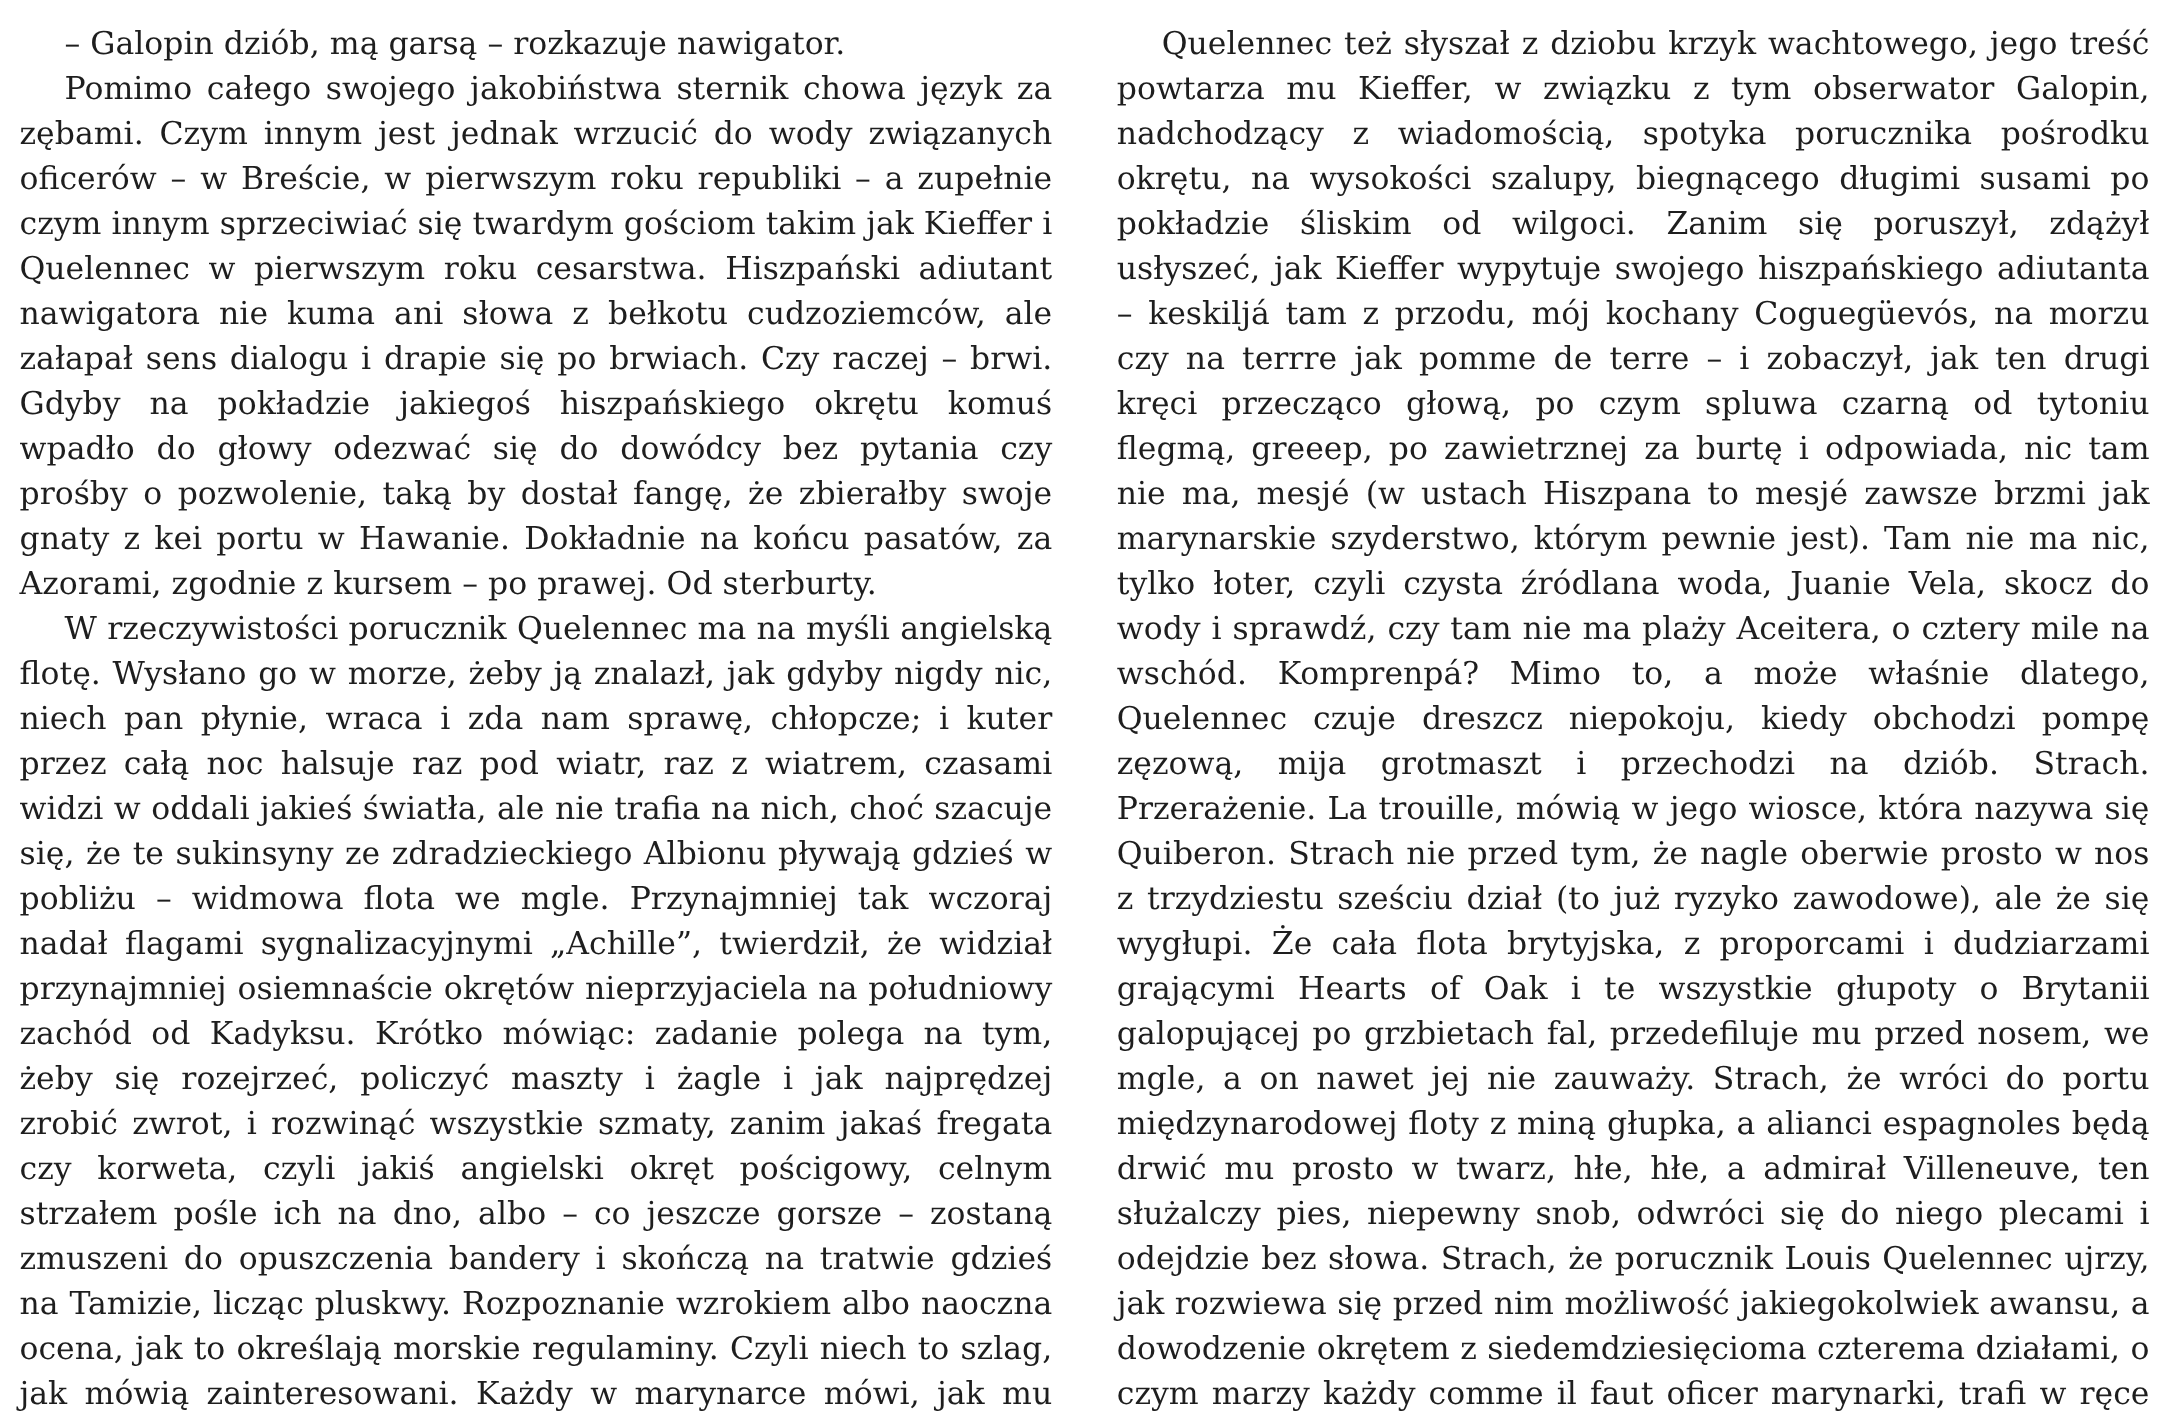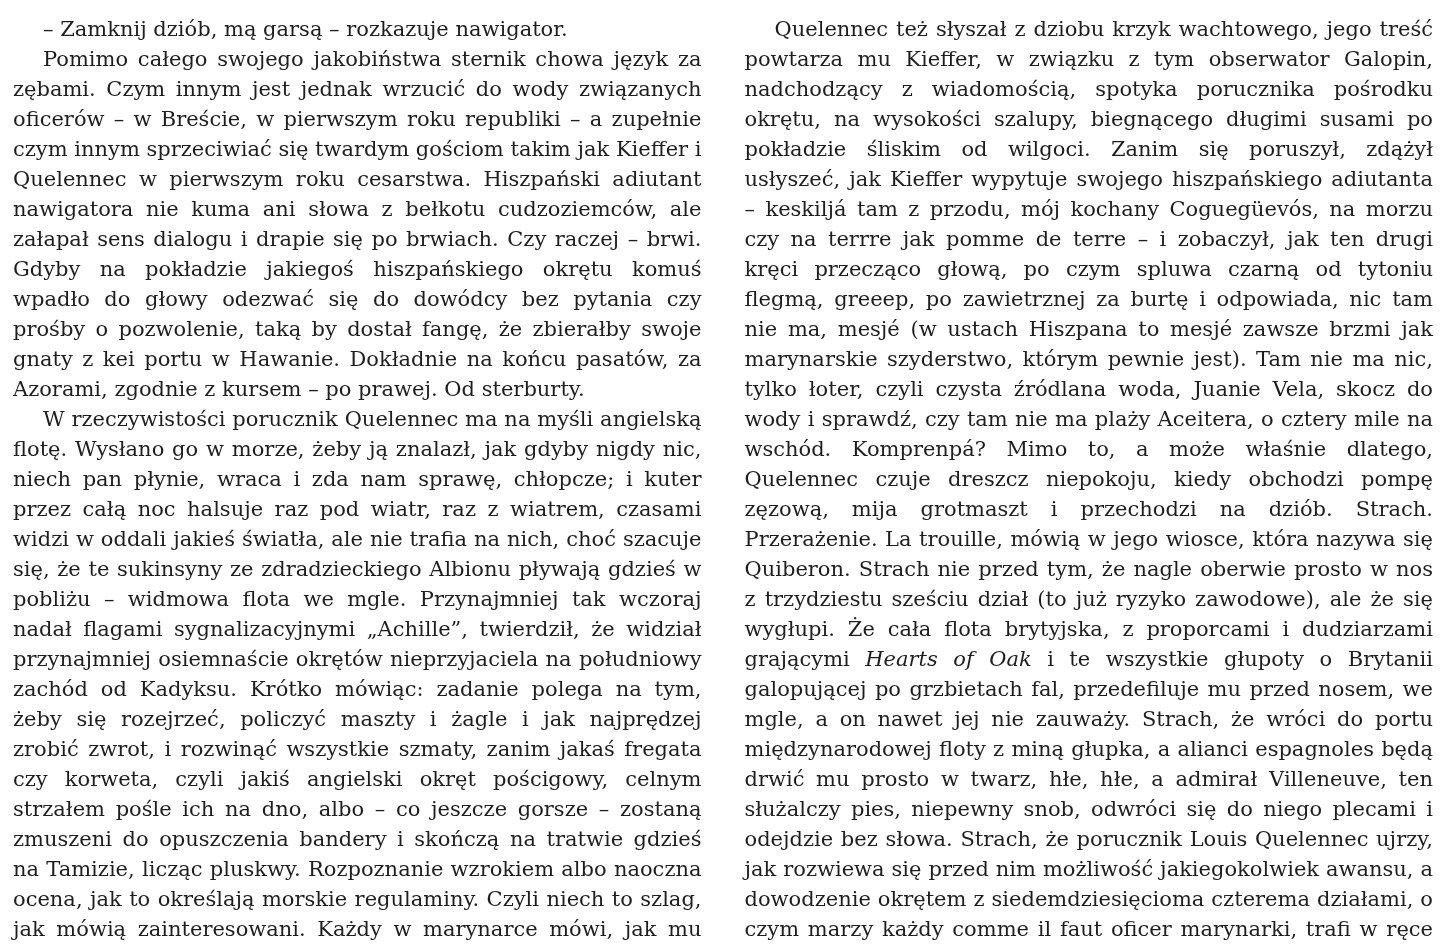--- a/index.html
+++ b/index.html
@@ -26,29 +26,28 @@
     min-width: 0;
     text-align: justify;
     hyphens: none;
     -webkit-hyphens: none;
   }
   .column p {
     margin: 0;
     text-indent: 30px;
   }
   .italic {
-    font-style: italic;
   }
 </style>
 </head>
 <body>
 
 <div class="page">
   <div class="column">
-    <p><span>– Zamknij dziób, mą garsą – rozkazuje nawigator.</span></p>
+    <p><span>– Galopin dziób, mą garsą – rozkazuje nawigator.</span></p>
     <p><span>Pomimo całego swojego jakobiństwa sternik chowa język za zębami. Czym innym jest jednak wrzucić do wody związanych oficerów – w Breście, w pierwszym roku republiki – a zupełnie czym innym sprzeciwiać się twardym gościom takim jak Kieffer i Quelennec w pierwszym roku cesarstwa. Hiszpański adiutant nawigatora nie kuma ani słowa z bełkotu cudzoziemców, ale załapał sens dialogu i drapie się po brwiach. Czy raczej – brwi. Gdyby na pokładzie jakiegoś hiszpańskiego okrętu komuś wpadło do głowy odezwać się do dowódcy bez pytania czy prośby o pozwolenie, taką by dostał fangę, że zbierałby swoje gnaty z kei portu w Hawanie. Dokładnie na końcu pasatów, za Azorami, zgodnie z kursem – po prawej. Od sterburty.</span></p>
     <p><span>W rzeczywistości porucznik Quelennec ma na myśli angielską flotę. Wysłano go w morze, żeby ją znalazł, jak gdyby nigdy nic, niech pan płynie, wraca i zda nam sprawę, chłopcze; i kuter przez całą noc halsuje raz pod wiatr, raz z wiatrem, czasami widzi w oddali jakieś światła, ale nie trafia na nich, choć szacuje się, że te sukinsyny ze zdradzieckiego Albionu pływają gdzieś w pobliżu – widmowa flota we mgle. Przynajmniej tak wczoraj nadał flagami sygnalizacyjnymi „Achille”, twierdził, że widział przynajmniej osiemnaście okrętów nieprzyjaciela na południowy zachód od Kadyksu. Krótko mówiąc: zadanie polega na tym, żeby się rozejrzeć, policzyć maszty i żagle i jak najprędzej zrobić zwrot, i rozwinąć wszystkie szmaty, zanim jakaś fregata czy korweta, czyli jakiś angielski okręt pościgowy, celnym strzałem pośle ich na dno, albo – co jeszcze gorsze – zostaną zmuszeni do opuszczenia bandery i skończą na tratwie gdzieś na Tamizie, licząc pluskwy. Rozpoznanie wzrokiem albo naoczna ocena, jak to określają morskie regulaminy. Czyli niech to szlag, jak mówią zainteresowani. Każdy w marynarce mówi, jak mu pasuje.</span></p>
 
   </div>
   <div class="column">
     <p><span>Quelennec też słyszał z dziobu krzyk wachtowego, jego treść powtarza mu Kieffer, w związku z tym obserwator Galopin, nadchodzący z wiadomością, spotyka porucznika pośrodku okrętu, na wysokości szalupy, biegnącego długimi susami po pokładzie śliskim od wilgoci. Zanim się poruszył, zdążył usłyszeć, jak Kieffer wypytuje swojego hiszpańskiego adiutanta – keskiljá tam z przodu, mój kochany Coguegüevós, na morzu czy na terrre jak pomme de terre – i zobaczył, jak ten drugi kręci przecząco głową, po czym spluwa czarną od tytoniu flegmą, greeep, po zawietrznej za burtę i odpowiada, nic tam nie ma, mesjé (w ustach Hiszpana to mesjé zawsze brzmi jak marynarskie szyderstwo, którym pewnie jest). Tam nie ma nic, tylko łoter, czyli czysta źródlana woda, Juanie Vela, skocz do wody i sprawdź, czy tam nie ma plaży Aceitera, o cztery mile na wschód. Komprenpá? Mimo to, a może właśnie dlatego, Quelennec czuje dreszcz niepokoju, kiedy obchodzi pompę zęzową, mija grotmaszt i przechodzi na dziób. Strach. Przerażenie. La trouille, mówią w jego wiosce, która nazywa się Quiberon. Strach nie przed tym, że nagle oberwie prosto w nos z trzydziestu sześciu dział (to już ryzyko zawodowe), ale że się wygłupi. Że cała flota brytyjska, z proporcami i dudziarzami grającymi </span><span class="italic">Hearts of Oak</span><span> i te wszystkie głupoty o Brytanii galopującej po grzbietach fal, przedefiluje mu przed nosem, we mgle, a on nawet jej nie zauważy. Strach, że wróci do portu międzynarodowej floty z miną głupka, a alianci espagnoles będą drwić mu prosto w twarz, hłe, hłe, a admirał Villeneuve, ten służalczy pies, niepewny snob, odwróci się do niego plecami i odejdzie bez słowa. Strach, że porucznik Louis Quelennec ujrzy, jak rozwiewa się przed nim możliwość jakiegokolwiek awansu, a dowodzenie okrętem z siedemdziesięcioma czterema działami, o czym marzy każdy comme il faut oficer marynarki, trafi w ręce ślicznych chłopaczków, dobrze ustawionych szczęściarzy, a on będzie służył na nędznym żaglowym kutrze o szesnastu działach do końca swoich dni.</span></p>
   </div>
 </div>
 
 </body></html>

